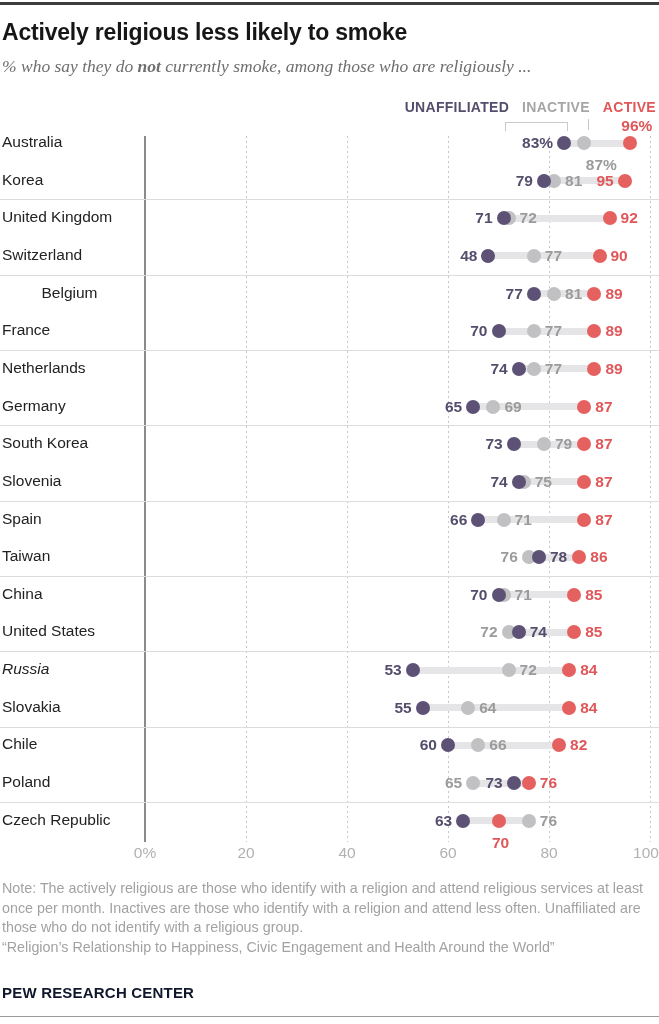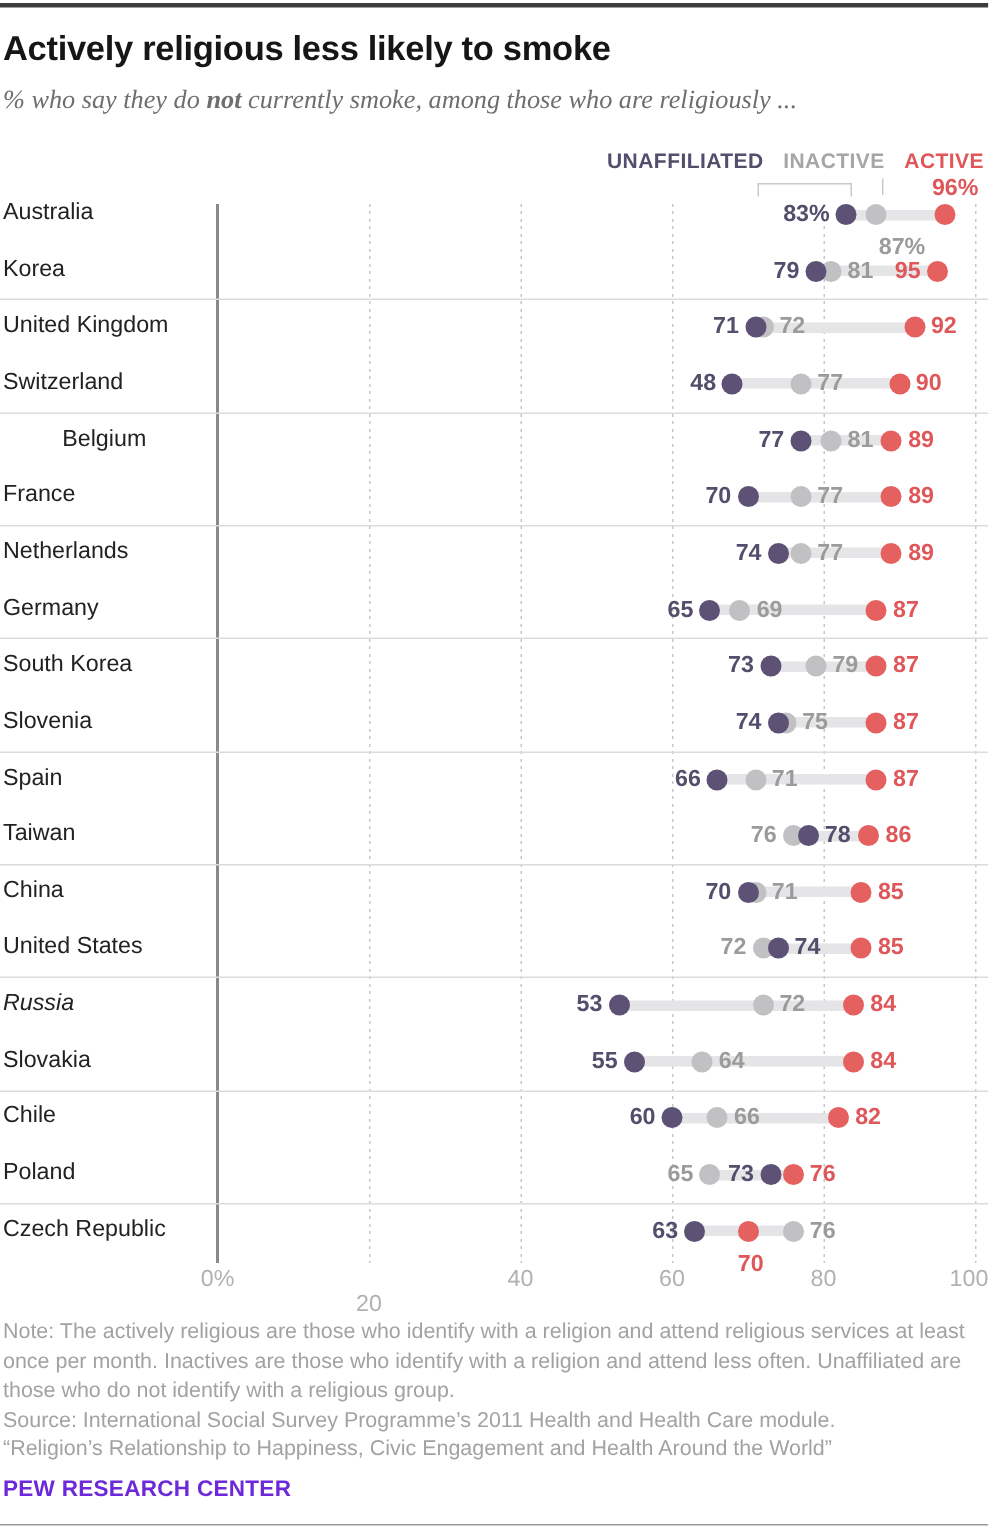--- a/index.html
+++ b/index.html
@@ -16,21 +16,21 @@
   #leader-tick{top:119px;left:588px;width:1px;height:11px;background:#c9c9c9;}
   .gridline{top:136px;height:706px;width:1px;
             background-image:repeating-linear-gradient(to bottom,#c7c7c7 0 2px,transparent 2px 5px);}
   .separator{left:0;width:659px;height:1px;background:#dcdcdc;}
   .country{font-size:15.5px;color:#222;left:2px;width:135px;white-space:nowrap;}
   .bar{height:7px;background:#e5e4e6;border-radius:3px;}
   .dot{width:14px;height:14px;border-radius:50%;}
   .vlabel{font-size:15.5px;font-weight:bold;line-height:18px;white-space:nowrap;}
   .tick{top:844px;width:44px;text-align:center;font-size:15.5px;color:#b1b1b1;}
   #note-block{top:879px;left:2px;width:652px;font-size:14.3px;line-height:19.5px;color:#a2a2a2;}
-  #brand{top:984px;left:2px;font-size:15px;font-weight:bold;color:#6d28d9;letter-spacing:0.2px;}
+  #brand{top:984px;left:2px;font-size:15px;font-weight:bold;color:#0f172a;letter-spacing:0.2px;}
   #bottom-border{top:1016px;left:0;width:659px;height:1px;background:#9b9b9b;}
 </style>
 </head>
 <body>
 
 <div id="page">
   <div id="top-border" class="abs"></div>
 
   <div id="title" class="abs">Actively religious less likely to smoke</div>
 
@@ -55,21 +55,21 @@
       <div class="separator abs" style="top: 199.475px;"></div>
       <div class="separator abs" style="top: 274.775px;"></div>
       <div class="separator abs" style="top: 350.075px;"></div>
       <div class="separator abs" style="top: 425.375px;"></div>
       <div class="separator abs" style="top: 500.675px;"></div>
       <div class="separator abs" style="top: 575.975px;"></div>
       <div class="separator abs" style="top: 651.275px;"></div>
       <div class="separator abs" style="top: 726.575px;"></div>
       <div class="separator abs" style="top: 801.875px;"></div>
       <div class="tick abs" style="left: 123px;">0%</div>
-      <div class="tick abs" style="left: 224px; margin-top: 17px;">20</div>
+      <div class="tick abs" style="left: 224px;">20</div>
       <div class="tick abs" style="left: 325px;">40</div>
       <div class="tick abs" style="left: 426px;">60</div>
       <div class="tick abs" style="left: 527px;">80</div>
       <div class="tick abs" style="left: 624px;">100</div>
       <div class="country abs" style="top: 133px;">Australia</div>
       <div class="bar abs" style="top: 139.5px; left: 564.15px; width: 65.65px; background: rgb(229, 228, 230);"></div>
       <div class="dot abs" style="top: 136px; left: 577.35px; background: rgb(193, 192, 194);"></div>
       <div class="dot abs" style="top: 136px; left: 557.15px; background: rgb(93, 82, 118);"></div>
       <div class="dot abs" style="top: 136px; left: 622.8px; background: rgb(229, 97, 95);"></div>
       <div class="vlabel abs" style="color: rgb(85, 77, 108); left: 473.15px; width: 80px; text-align: right; top: 134px;">83%</div>
@@ -216,19 +216,18 @@
       <div class="dot abs" style="top: 813.7px; left: 521.8px; background: rgb(193, 192, 194);"></div>
       <div class="dot abs" style="top: 813.7px; left: 456.15px; background: rgb(93, 82, 118);"></div>
       <div class="dot abs" style="top: 813.7px; left: 491.5px; background: rgb(229, 97, 95);"></div>
       <div class="vlabel abs" style="color: rgb(85, 77, 108); left: 372.15px; width: 80px; text-align: right; top: 811.7px;">63</div>
       <div class="vlabel abs" style="color: rgb(155, 155, 155); left: 539.8px; width: 80px; text-align: left; top: 811.7px;">76</div>
       <div class="vlabel abs" style="color: rgb(224, 87, 90); left: 472.5px; width: 56px; text-align: center; top: 833.7px;">70</div>
     </div>
 
   <div id="note-block" class="abs">
     <div>Note: The actively religious are those who identify with a religion and attend religious services at least once per month. Inactives are those who identify with a religion and attend less often. Unaffiliated are those who do not identify with a religious group.</div>
-    <div>Source: International Social Survey Programme’s 2011 Health and Health Care module.</div>
     <div>“Religion’s Relationship to Happiness, Civic Engagement and Health Around the World”</div>
   </div>
 
   <div id="brand" class="abs">PEW RESEARCH CENTER</div>
   <div id="bottom-border" class="abs"></div>
 </div>
 
 </body></html>

